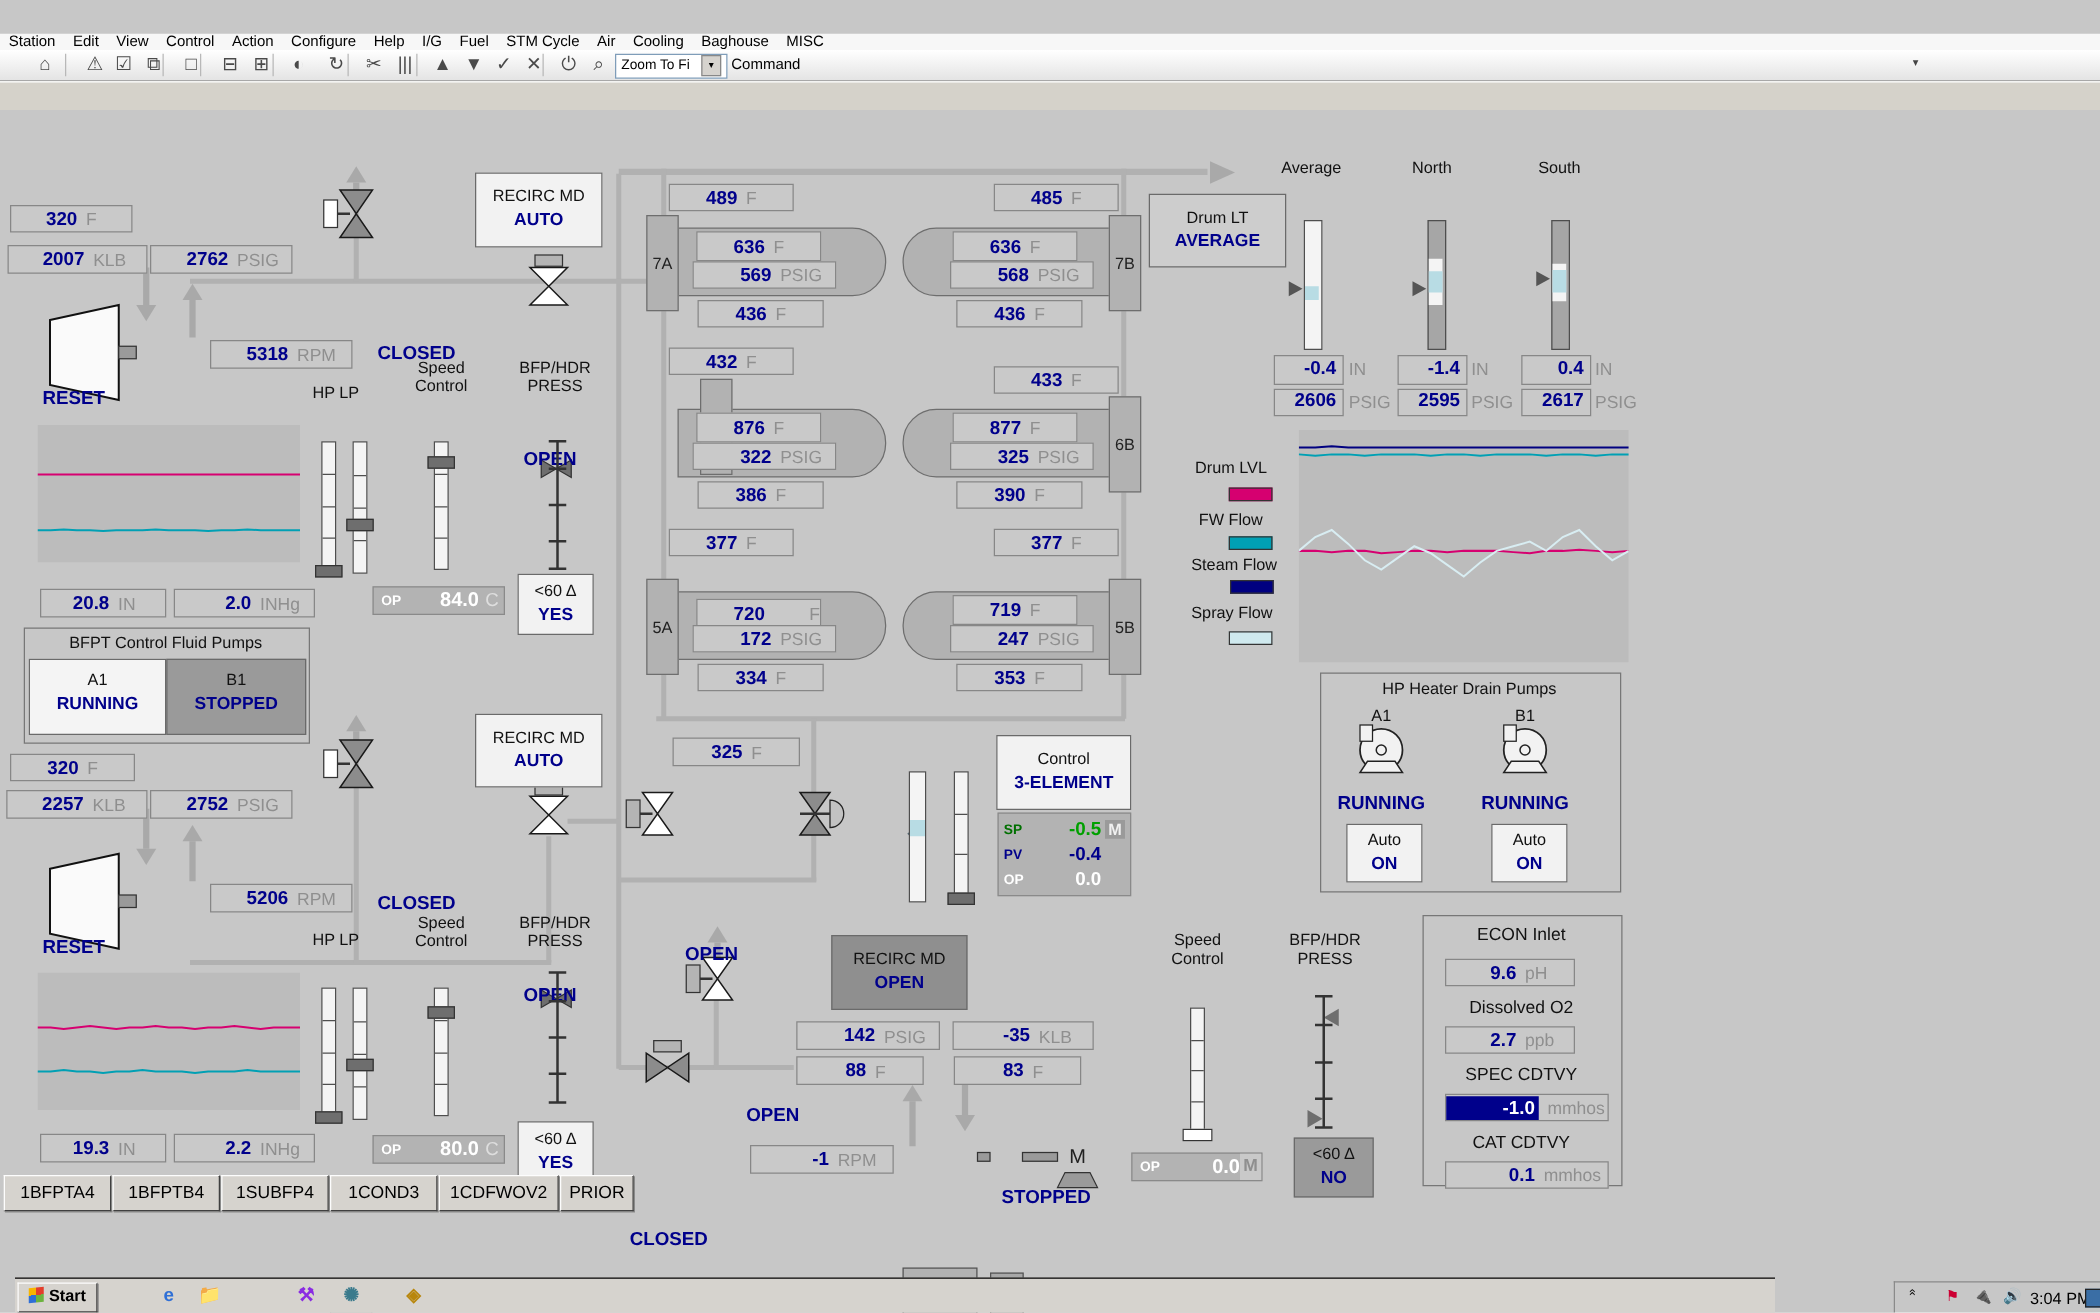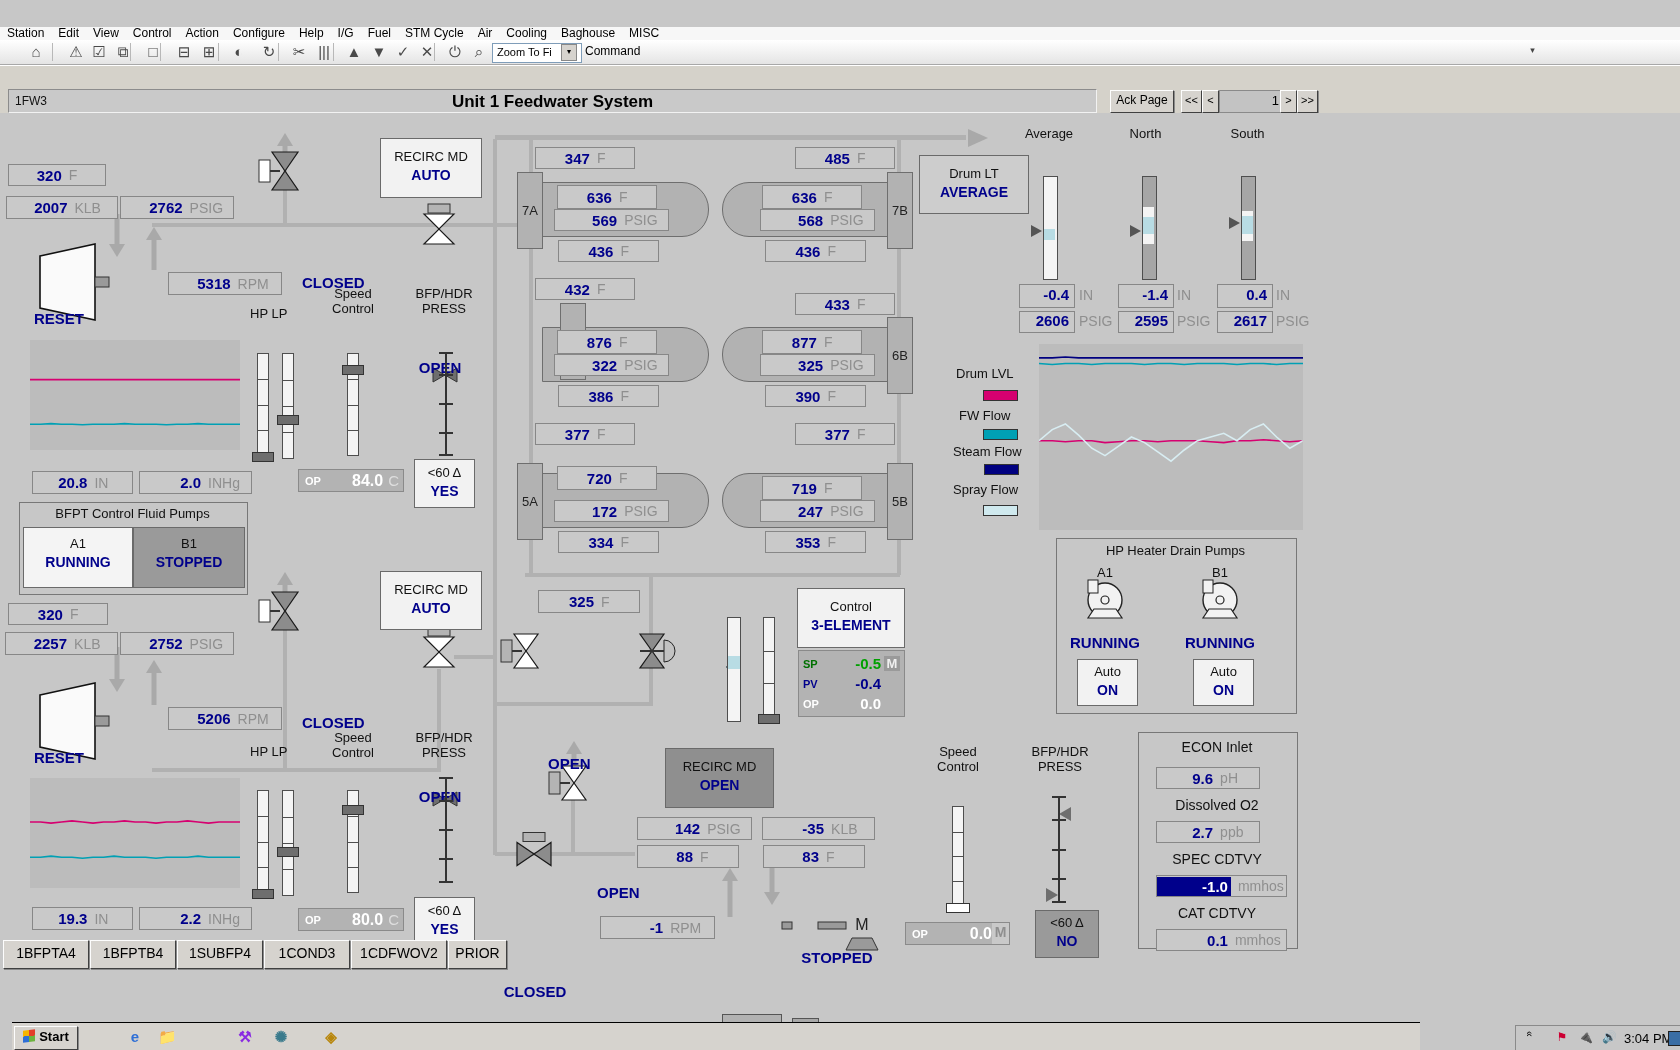--- a/index.html
+++ b/index.html
@@ -95,32 +95,20 @@
       <div class="abs tsep" style="left: 218px;"></div>
       <div class="abs tsep" style="left: 278px;"></div>
       <div class="abs tsep" style="left: 333px;"></div>
       <div class="abs tsep" style="left: 434px;"></div>
       <div class="abs" style="left: 492px; top: 3px; width: 84px; height: 18px; background: rgb(255, 255, 255); border: 1px solid rgb(127, 157, 185); font: 11px / 16px &quot;Liberation Sans&quot;, sans-serif; padding-left: 4px;">Zoom To Fi</div>
       <div class="abs" style="left: 561px; top: 4px; width: 14px; height: 15px; background: rgb(214, 211, 206); border: 1px solid rgb(136, 136, 136); font: 8px / 14px &quot;Liberation Sans&quot;, sans-serif; text-align: center;">▾</div>
       <div class="abs" style="left: 585px; top: 4px; width: 70px; height: 16px; font: 12px &quot;Liberation Sans&quot;, sans-serif;">Command</div>
       <div class="abs" style="left: 1526px; top: 5px; width: 13px; height: 13px; font: 9px &quot;Liberation Sans&quot;, sans-serif; color: rgb(68, 68, 68); text-align: center;">▾</div>
     </div>
     <div class="abs chrome-strip"></div>
-    <div class="abs pageheader">
-      <div class="abs hdrbox">
-        <div class="abs pageid">1FW3</div>
-        <div class="abs ptitle">Unit 1 Feedwater System</div>
-      </div>
-      <div class="abs btn" style="left: 1110px; top: 3px; width: 62px; height: 21px; line-height: 19px; font-size: 12px;">Ack Page</div>
-      <div class="abs btn" style="left: 1181px; top: 3px; width: 19px; height: 21px; line-height: 19px; font-size: 11px;">&lt;&lt;</div>
-      <div class="abs btn" style="left: 1202px; top: 3px; width: 15px; height: 21px; line-height: 19px; font-size: 11px;">&lt;</div>
-      <div class="abs" style="left: 1219px; top: 3px; width: 59px; height: 21px; background: rgb(195, 195, 195); border: 1px solid rgb(138, 138, 138); font: 13px / 20px &quot;Liberation Sans&quot;, sans-serif; text-align: right; padding-right: 6px;">1</div>
-      <div class="abs btn" style="left: 1280px; top: 3px; width: 15px; height: 21px; line-height: 19px; font-size: 11px;">&gt;</div>
-      <div class="abs btn" style="left: 1297px; top: 3px; width: 19px; height: 21px; line-height: 19px; font-size: 11px;">&gt;&gt;</div>
-    </div>
     <div class="abs main">
       <div class="abs pipe" style="left: 495px; top: 22px; width: 471px; height: 5px;"></div>
       <div class="abs pipe" style="left: 529px; top: 22px; width: 4px; height: 440px;"></div>
       <div class="abs pipe" style="left: 897px; top: 22px; width: 4px; height: 440px;"></div>
       <div class="abs pipe" style="left: 493px; top: 26px; width: 4px; height: 716px;"></div>
       <div class="abs pipe" style="left: 152px; top: 110px; width: 379px; height: 4px;"></div>
       <div class="abs pipe" style="left: 152px; top: 655px; width: 289px; height: 4px;"></div>
       <div class="abs pipe" style="left: 437px; top: 556px; width: 4px; height: 101px;"></div>
       <div class="abs pipe" style="left: 454px; top: 542px; width: 41px; height: 4px;"></div>
       <div class="abs pipe" style="left: 525px; top: 460px; width: 375px; height: 4px;"></div>
@@ -383,21 +371,21 @@
       <div class="abs tab" style="left: 517px; top: 59px; width: 24px; height: 75px;">7A</div>
       <div class="abs vbox" style="left: 557px; top: 72px; width: 98px; height: 22px;">
         <span class="val">636</span>
         <span class="unit">F</span>
       </div>
       <div class="abs vbox" style="left: 554px; top: 96px; width: 113px; height: 20px;">
         <span class="val">569</span>
         <span class="unit">PSIG</span>
       </div>
       <div class="abs vbox" style="left: 535px; top: 34px; width: 98px; height: 20px;">
-        <span class="val">347</span>
+        <span class="val">489</span>
         <span class="unit">F</span>
       </div>
       <div class="abs vbox" style="left: 558px; top: 127px; width: 99px; height: 20px;">
         <span class="val">436</span>
         <span class="unit">F</span>
       </div>
       <div class="abs vbox" style="left: 535px; top: 165px; width: 98px; height: 20px;">
         <span class="val">432</span>
         <span class="unit">F</span>
       </div>
@@ -454,21 +442,21 @@
       <div class="abs vbox" style="left: 765px; top: 272px; width: 99px; height: 20px;">
         <span class="val">390</span>
         <span class="unit">F</span>
       </div>
       <div class="abs vbox" style="left: 795px; top: 310px; width: 98px; height: 20px;">
         <span class="val">377</span>
         <span class="unit">F</span>
       </div>
       <div class="abs cap" style="left: 542px; top: 360px; width: 165px; height: 53px; border-radius: 0px 27px 27px 0px;"></div>
       <div class="abs tab" style="left: 517px; top: 350px; width: 24px; height: 75px;">5A</div>
-      <div class="abs vbox" style="left: 557px; top: 353px; width: 98px; height: 22px;">
+      <div class="abs vbox" style="left: 557px; top: 366px; width: 98px; height: 22px; justify-content: space-between;">
         <span class="val">720</span>
         <span class="unit">F</span>
       </div>
       <div class="abs vbox" style="left: 554px; top: 387px; width: 113px; height: 20px;">
         <span class="val">172</span>
         <span class="unit">PSIG</span>
       </div>
       <div class="abs vbox" style="left: 558px; top: 418px; width: 99px; height: 20px;">
         <span class="val">334</span>
         <span class="unit">F</span>

